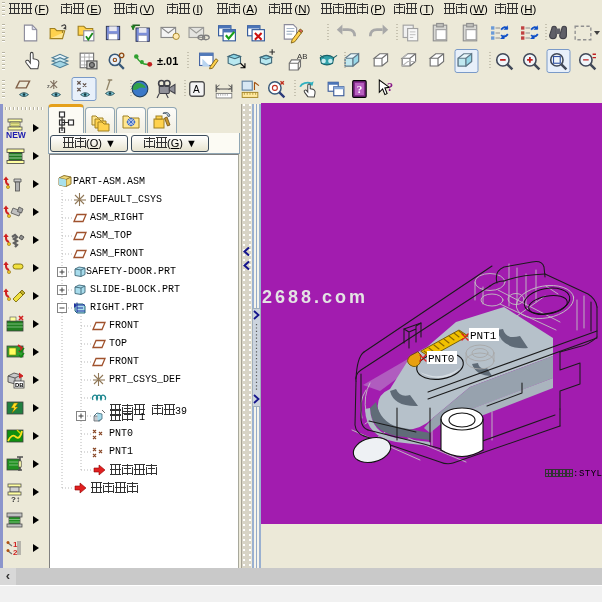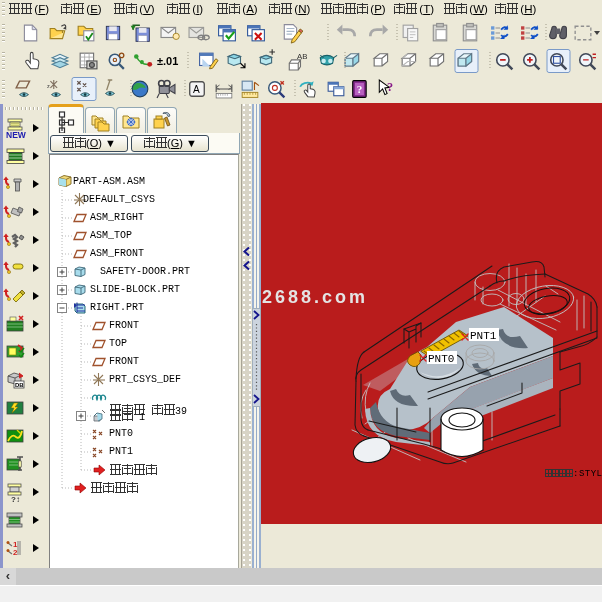--- a/index.html
+++ b/index.html
@@ -23,21 +23,21 @@
 linear-gradient(#333,#333) 0px 3px/1px 8px no-repeat,
 linear-gradient(#333,#333) 10px 3px/1px 8px no-repeat}
 .hz.s{width:7px;height:8px;margin:0;background-size:7px 1px,7px 1px,7px 1px,1px 8px,1px 8px,1px 8px;background-position:0 0,0 3.5px,0 7px,3px 0,0px 0,6px 0}
 #menubar{position:absolute;left:0;top:0;width:602px;height:19px;background:#ece9d8}
 .mi{position:absolute;top:3px;font-size:11.5px;color:#000;white-space:nowrap}
 .mi i{font-style:normal;text-decoration:underline}
 .tbrow{position:absolute;left:0;width:602px;height:28px;background:#ece9d8}
 .ic{position:absolute}
 #mainbg{position:absolute;left:0;top:103px;width:602px;height:465px;background:#ece9d8}
 #leftedge{position:absolute;left:0;top:104px;width:3px;height:464px;background:#8c95cc}
-#graphics{position:absolute;left:261px;top:103px;width:341px;height:421px;background:#b91c1c;overflow:hidden}
+#graphics{position:absolute;left:261px;top:103px;width:341px;height:421px;background:#a21caf;overflow:hidden}
 .tab{position:absolute;background:linear-gradient(#fdfcf9,#f0ede0);border:1px solid #91a7b4;border-bottom:none;border-radius:4px 4px 0 0}
 #tab1{left:48px;top:104px;width:36px;height:30px;background:#fcfbf4;border-top:3px solid #e5a01a}
 #tab2{left:85px;top:107px;width:30px;height:27px}
 #tab3{left:116px;top:107px;width:30px;height:27px}
 #tab4{left:147px;top:107px;width:30px;height:27px}
 #navband{position:absolute;left:48px;top:133px;width:192px;height:21px;background:#fcfbf4;border:1px solid #91a7b4;border-top:none}
 .navbtn i{font-style:normal;text-decoration:underline}
 .navbtn{position:absolute;top:135px;height:17px;background:linear-gradient(#ffffff,#e8e4d0);border:1px solid #3c4c5c;border-radius:3px;font-size:11px;color:#000;text-align:center;line-height:15px}
 #treebox{position:absolute;left:49px;top:154px;width:190px;height:414px;background:#fff;border-left:1px solid #808080;border-top:1px solid #808080;border-right:1px solid #a8a89c}
 .trow{position:absolute;font-size:10px;font-family:"Liberation Mono",monospace;color:#000;white-space:nowrap}
@@ -753,25 +753,25 @@
     <path d="M81,434 H91" stroke="#b8b8b8" stroke-width="1" stroke-dasharray="1 2"></path>
     <use href="#i-pnt" transform="translate(99,434)"></use>
     <path d="M81,452 H91" stroke="#b8b8b8" stroke-width="1" stroke-dasharray="1 2"></path>
     <use href="#i-pnt" transform="translate(99,452)"></use>
     <path d="M81,470 H91" stroke="#b8b8b8" stroke-width="1" stroke-dasharray="1 2"></path>
     <use href="#i-ins" transform="translate(99,470)"></use>
     <path d="M62,488 H72" stroke="#b8b8b8" stroke-width="1" stroke-dasharray="1 2"></path>
     <use href="#i-ins" transform="translate(80,488)"></use>
   </svg>
 <div class="trow" style="left:73px;top:176px">PART-ASM.ASM</div>
-<div class="trow" style="left:83px;top:194px">DEFAULT_CSYS</div>
+<div class="trow" style="left:90px;top:194px">DEFAULT_CSYS</div>
 <div class="trow" style="left:90px;top:212px">ASM_RIGHT</div>
 <div class="trow" style="left:90px;top:230px">ASM_TOP</div>
 <div class="trow" style="left:90px;top:248px">ASM_FRONT</div>
-<div class="trow" style="left:100px;top:266px">SAFETY-DOOR.PRT</div>
+<div class="trow" style="left:86px;top:266px">SAFETY-DOOR.PRT</div>
 <div class="trow" style="left:90px;top:284px">SLIDE-BLOCK.PRT</div>
 <div class="trow" style="left:90px;top:302px">RIGHT.PRT</div>
 <div class="trow" style="left:109px;top:320px">FRONT</div>
 <div class="trow" style="left:109px;top:338px">TOP</div>
 <div class="trow" style="left:109px;top:356px">FRONT</div>
 <div class="trow" style="left:109px;top:374px">PRT_CSYS_DEF</div>
 <div class="trow" style="left:109px;top:404px"><b class="hz"></b><b class="hz v2"></b><b class="hz"></b>&nbsp;<b class="hz v2"></b><b class="hz"></b><span style="font-family:Liberation Mono">39</span></div>
 <div class="trow" style="left:109px;top:410px"><b class="hz"></b><b class="hz v2"></b>&nbsp;<span style="font-family:Liberation Mono">1</span></div>
 <div class="trow" style="left:109px;top:428px">PNT0</div>
 <div class="trow" style="left:109px;top:446px">PNT1</div>

